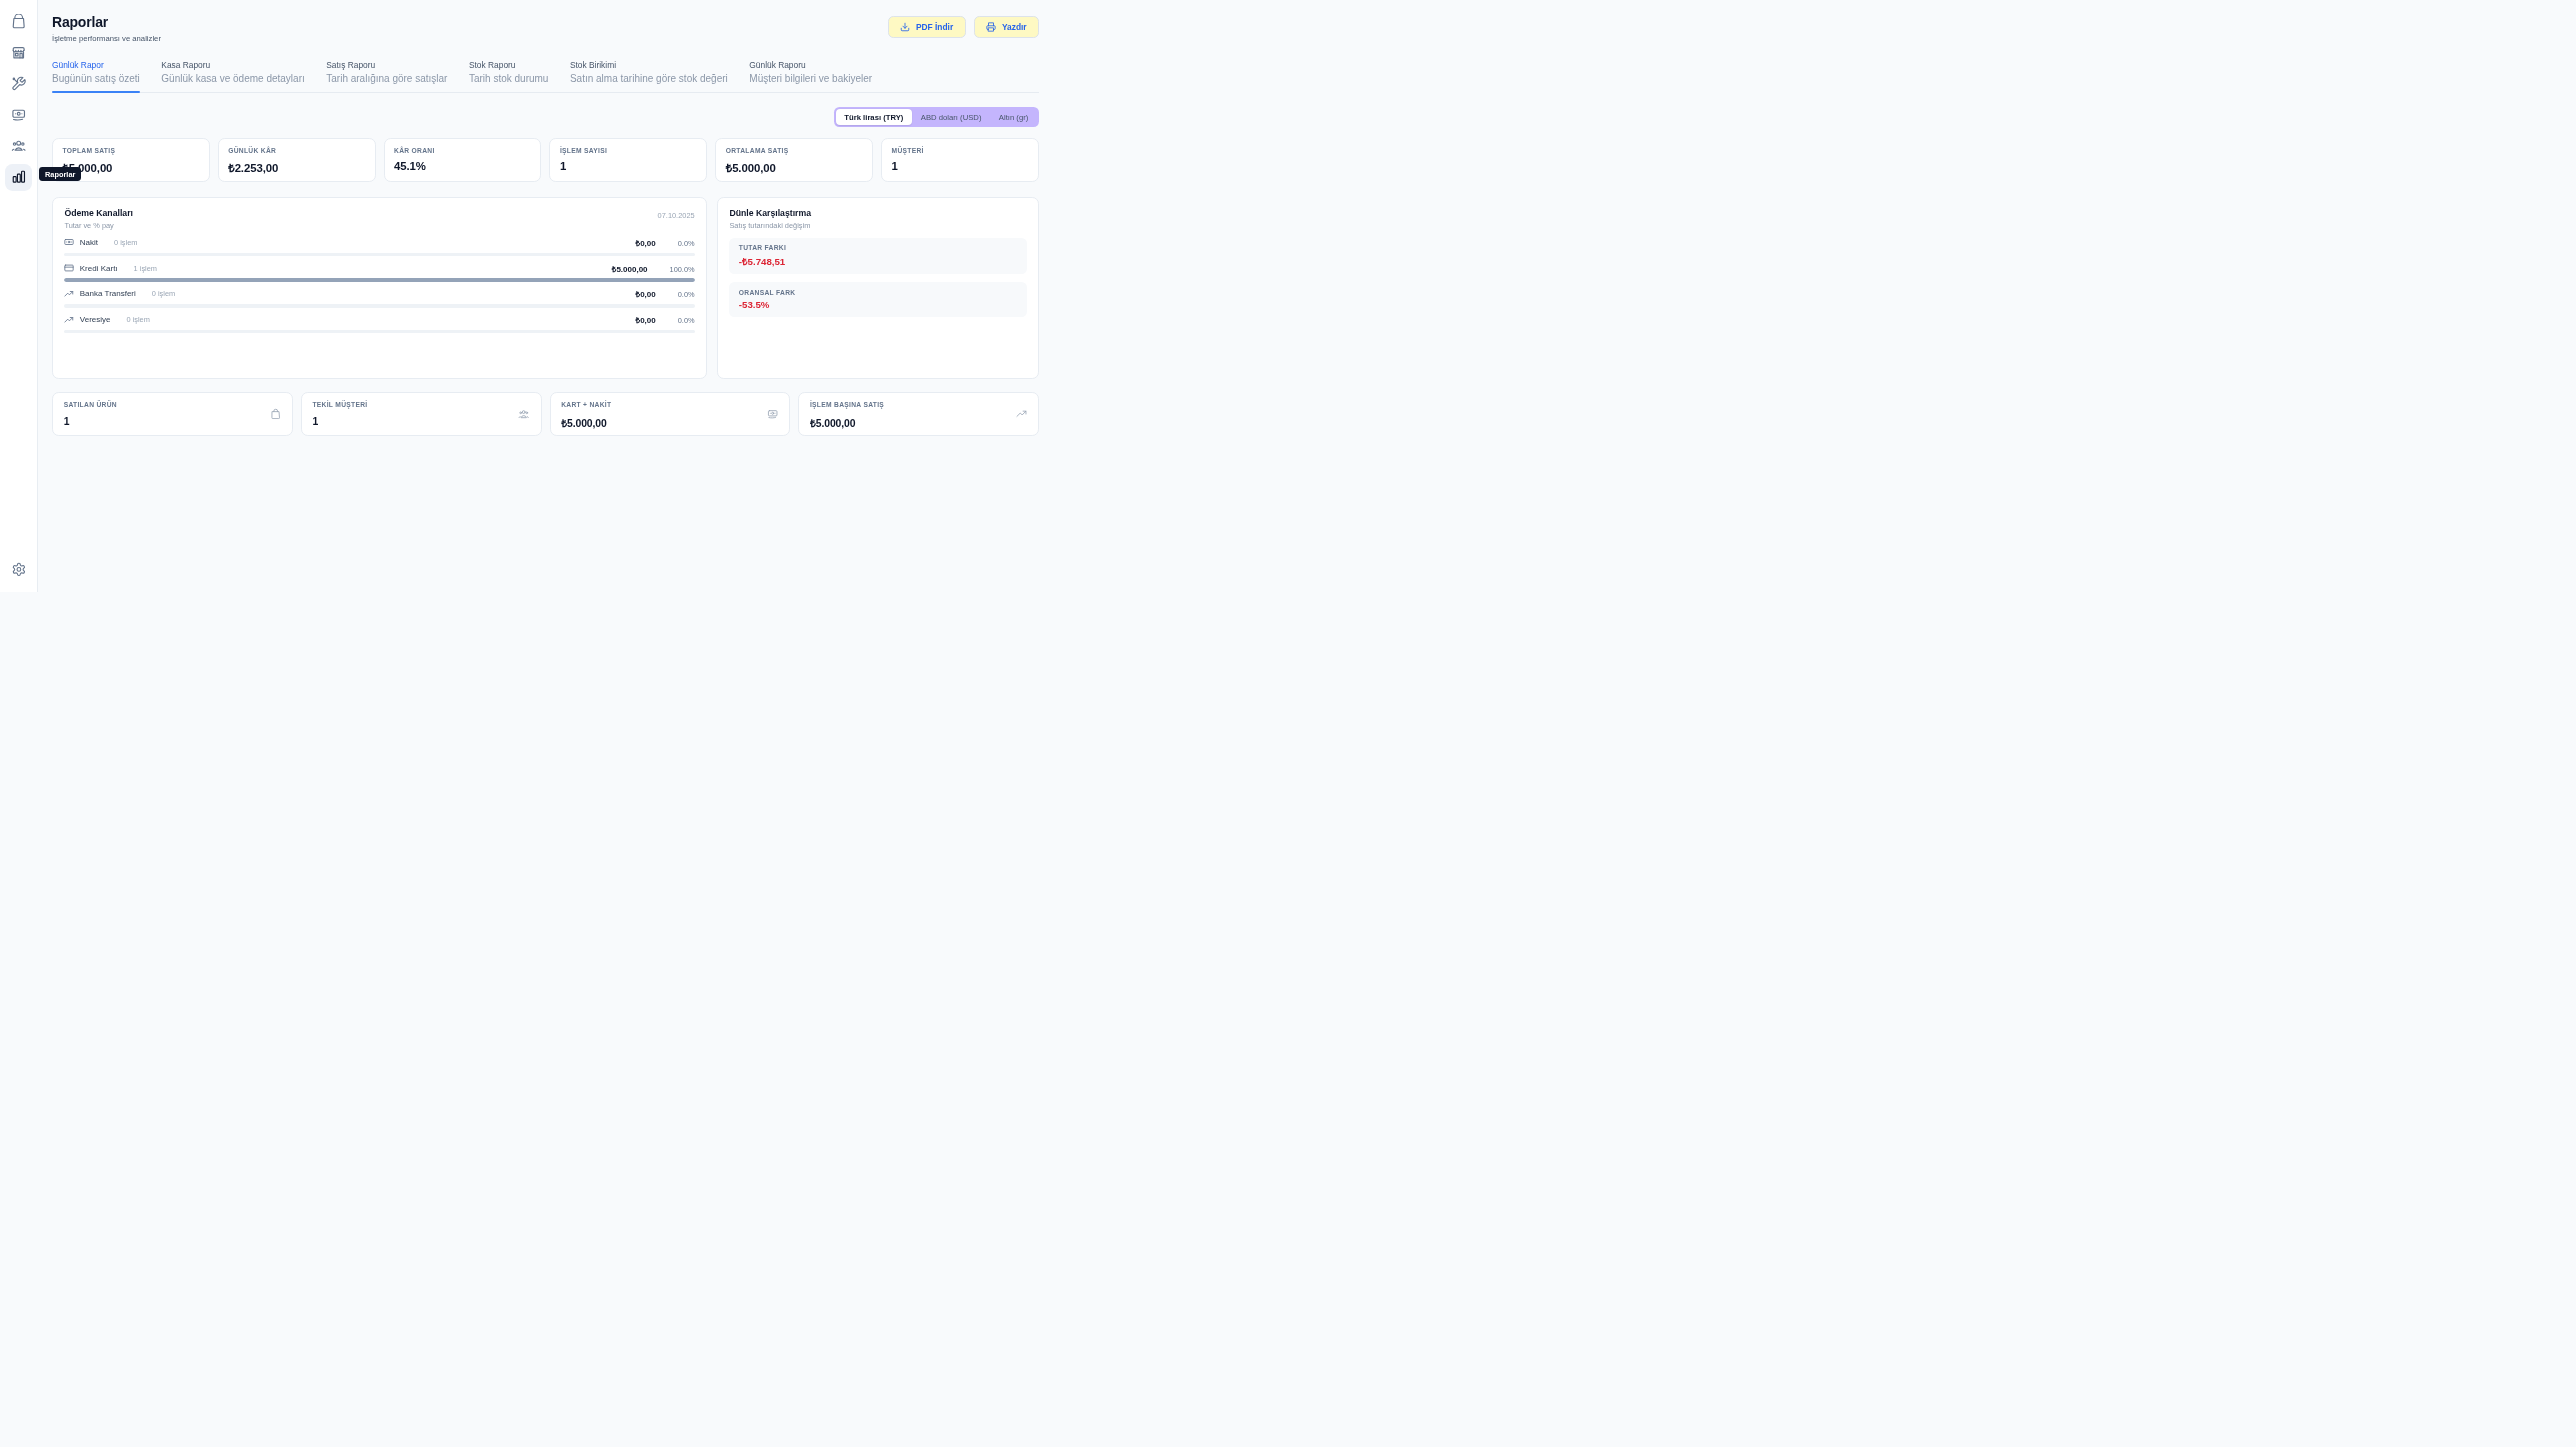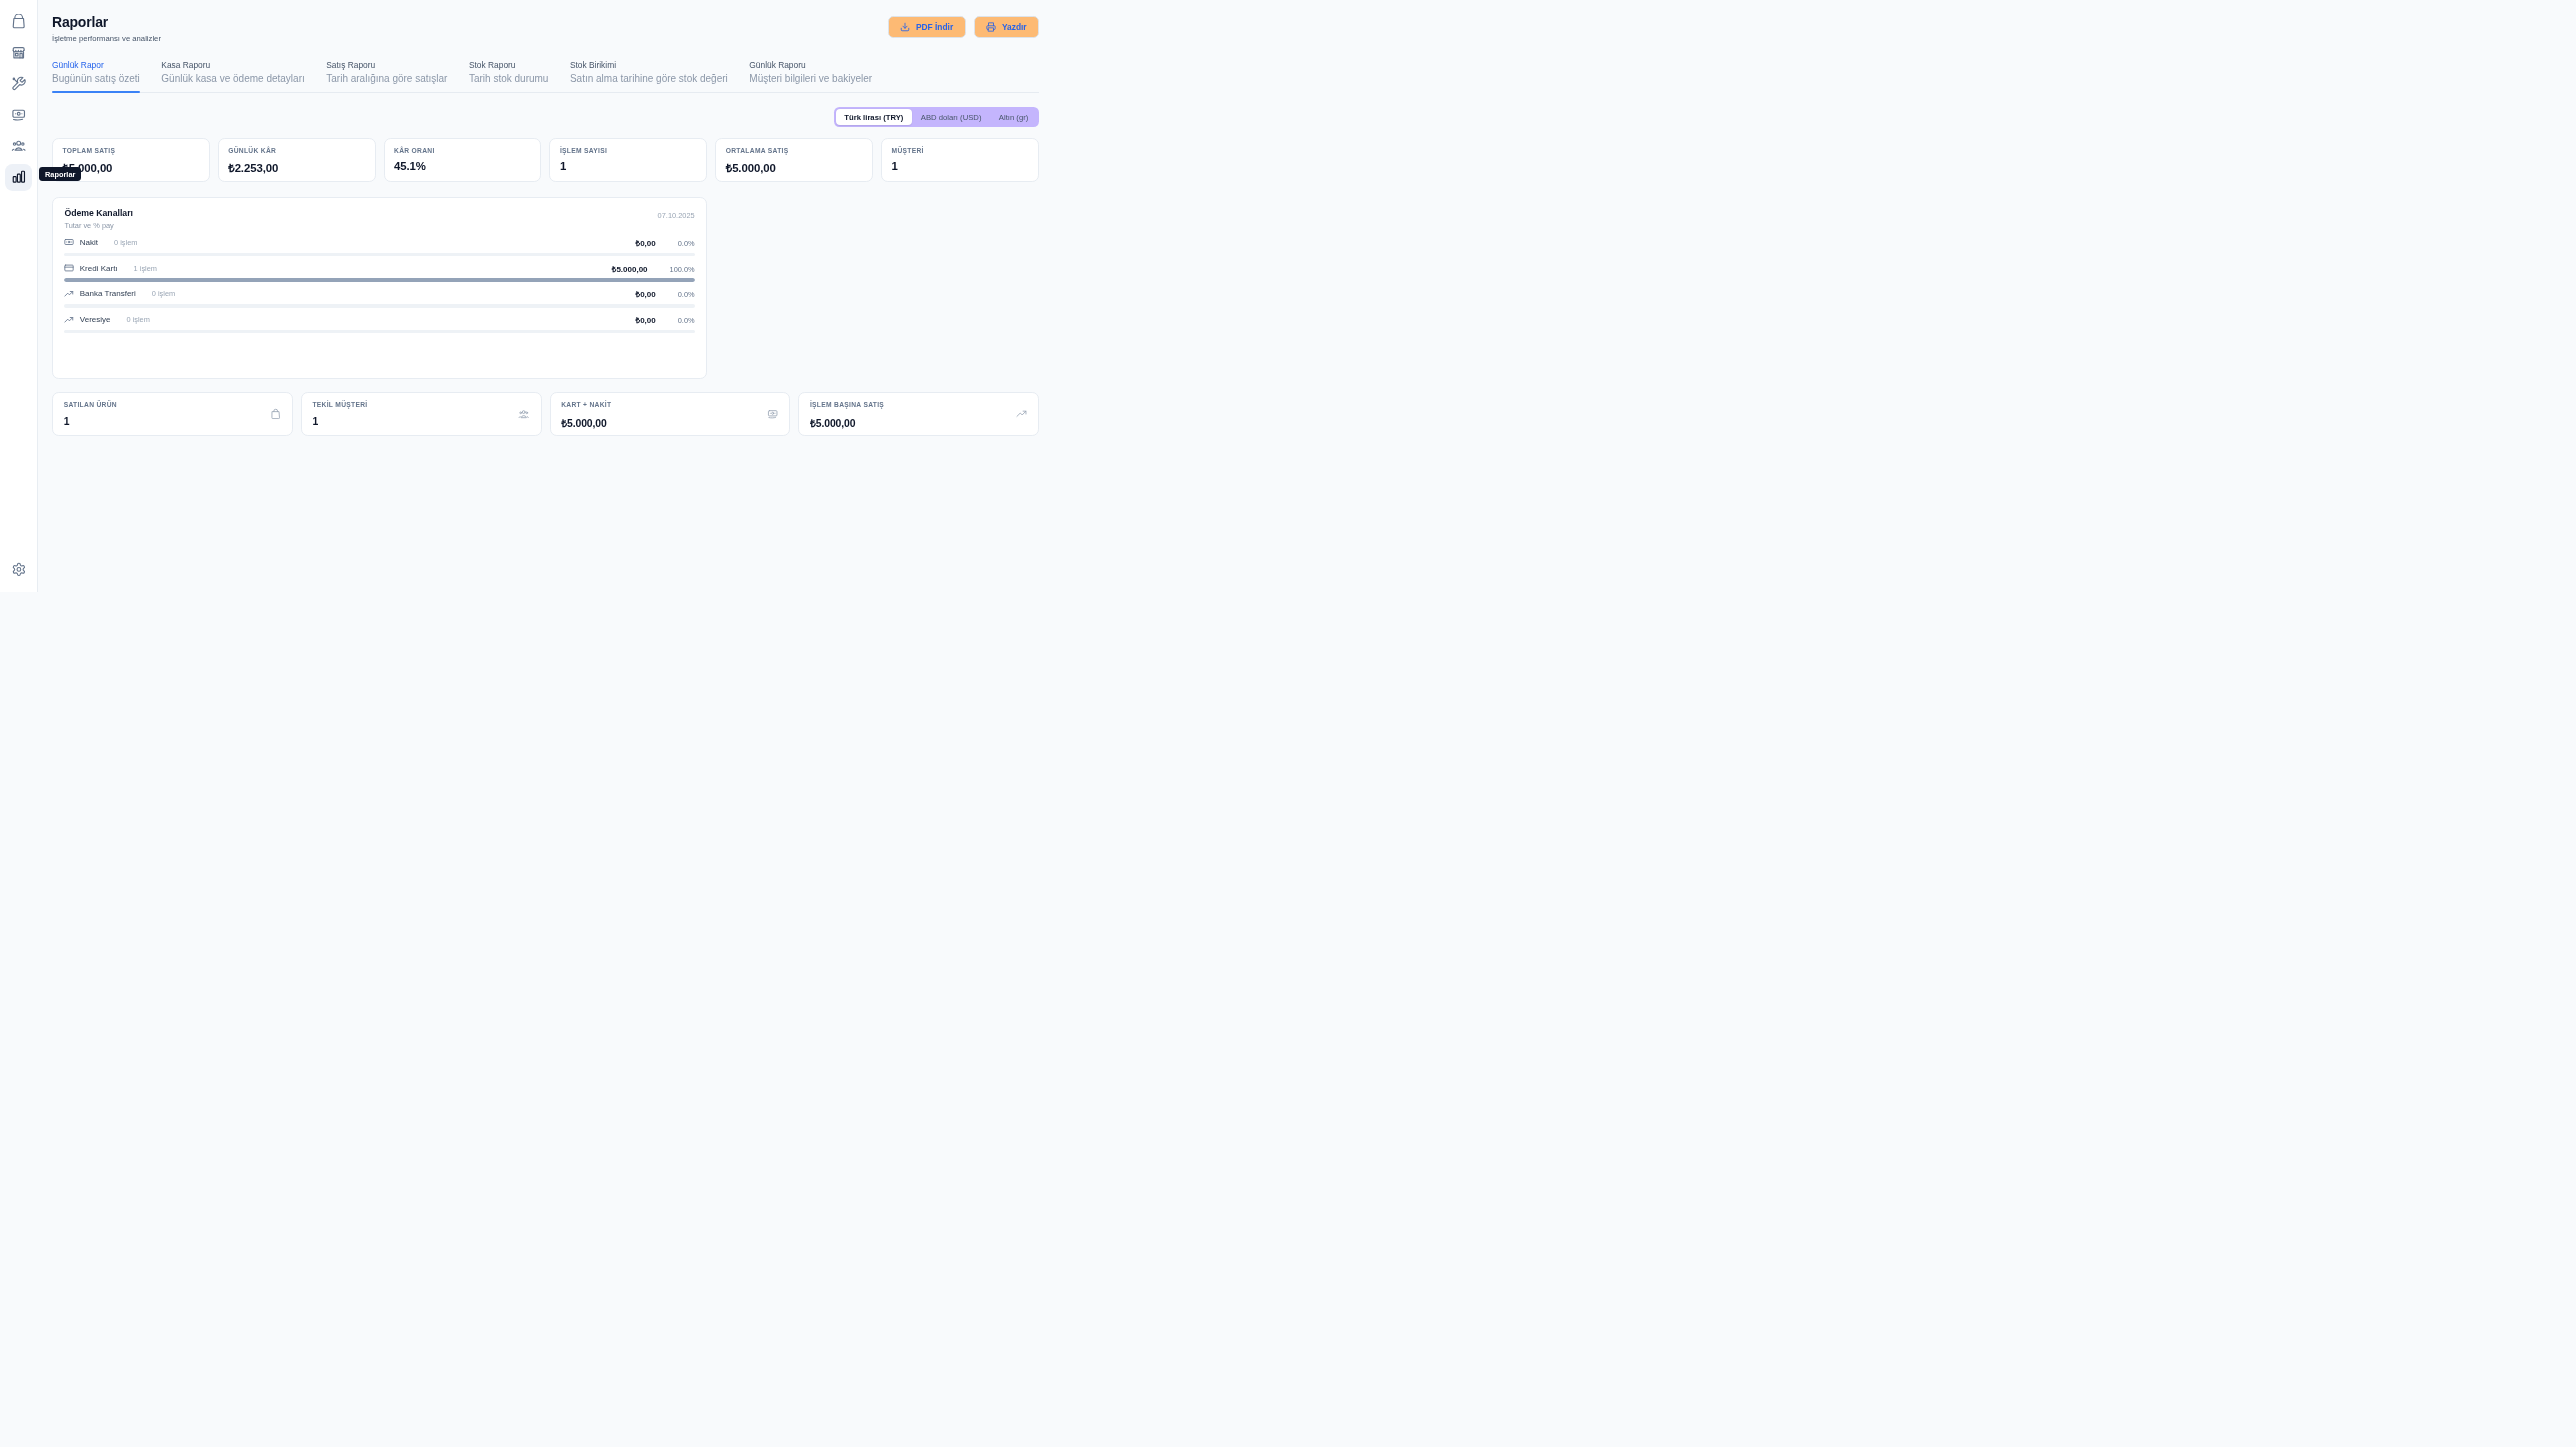--- a/index.html
+++ b/index.html
@@ -39,21 +39,21 @@
 
   
   .main { position:absolute; left:38px; top:0; right:0; bottom:0; padding:14px 14px 0 14px; }
 
   .page-header { display:flex; justify-content:space-between; align-items:flex-start; }
   .page-title { font-size:14px; font-weight:700; letter-spacing:-0.2px; color:#0f172a; }
   .page-subtitle { font-size:7.7px; color:#475569; margin-top:4px; }
   .header-actions { display:flex; gap:8px; margin-top:2px; }
   .btn {
     display:flex; align-items:center; gap:6px; height:22px; padding:0 11.4px;
-    background:#fdba74; border:0.7px solid #dde3ea; border-radius:5.4px;
+    background:#fef9c3; border:0.7px solid #dde3ea; border-radius:5.4px;
     color:#2563eb; font-size:8.4px; font-weight:600; cursor:pointer;
     font-family:"Liberation Sans", sans-serif;
   }
 
   
   .tabs { display:flex; gap:21.5px; margin-top:17px; border-bottom:0.7px solid #e6ebf1; }
   .tab { position:relative; padding-bottom:8.7px; cursor:pointer; }
   .tab-label { font-size:8.4px; font-weight:500; color:#475569; }
   .tab-desc { font-size:10px; color:#8b97a8; margin-top:2.7px; }
   .tab.active .tab-label { color:#2563eb; }
@@ -380,20 +380,36 @@
             </span>
           </div>
           <div class="pay-track">
             <div class="pay-fill" style="width: 0%;"></div>
           </div>
         </div>
 
       </div>
     </section>
 
+    <section class="panel">
+      <div class="panel-head">
+        <div>
+          <div class="panel-title">Dünle Karşılaştırma</div>
+          <div class="panel-sub">Satış tutarındaki değişim</div>
+        </div>
+      </div>
+      <div class="cmp-box">
+        <div class="cmp-label">TUTAR FARKI</div>
+        <div class="cmp-value neg">-₺5.748,51</div>
+      </div>
+      <div class="cmp-box">
+        <div class="cmp-label">ORANSAL FARK</div>
+        <div class="cmp-value neg">-53.5%</div>
+      </div>
+    </section>
   </div>
 
   <div class="bottom-row">
     <div class="bottom-card">
       <div class="bottom-label">SATILAN ÜRÜN</div>
       <div class="bottom-value">1</div>
       <span class="bottom-icon">
         <svg width="11.4" height="11.4" viewBox="0 0 24 24" fill="none" stroke="currentColor" stroke-width="1.8" stroke-linecap="round" stroke-linejoin="round">
             <path d="M8 7V6a4 4 0 0 1 8 0v1"></path>
             <path d="M5 7h14l1 13a1.6 1.6 0 0 1-1.6 1.7H5.6A1.6 1.6 0 0 1 4 20z"></path>

